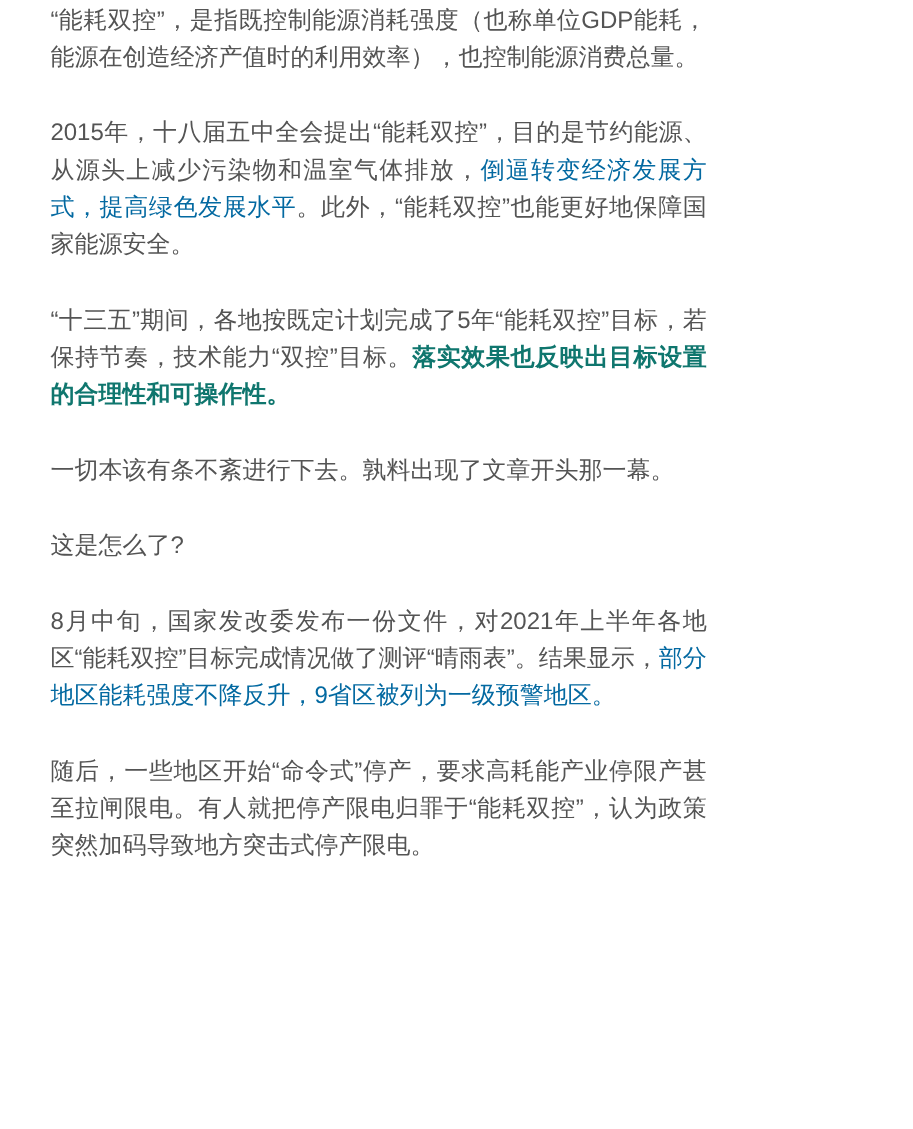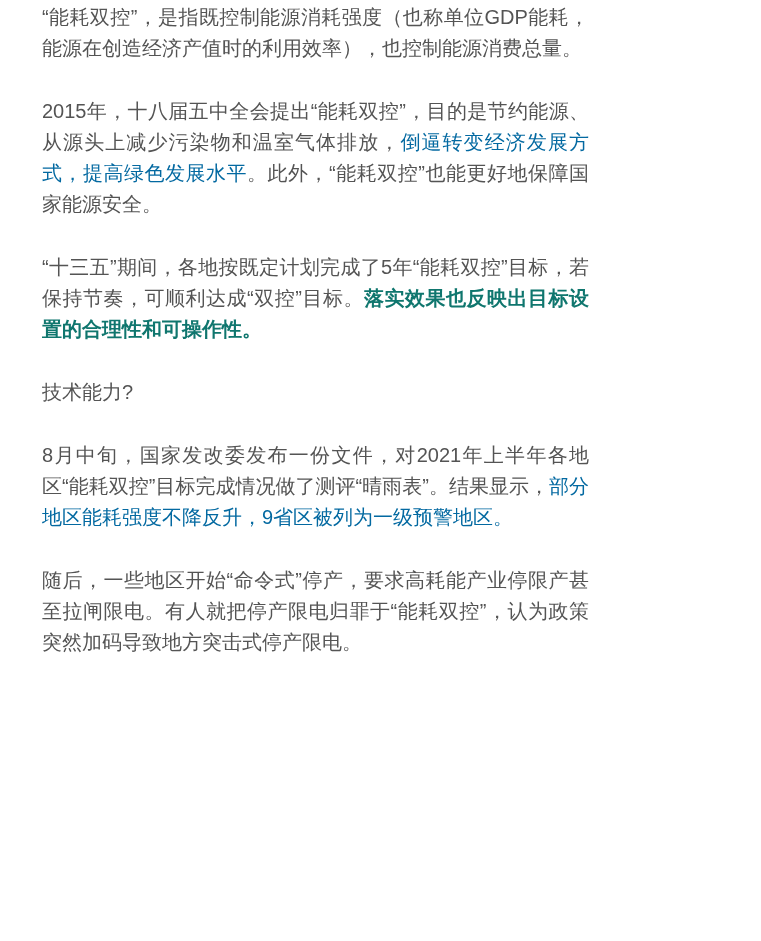--- a/index.html
+++ b/index.html
@@ -33,19 +33,20 @@
   .run-bold   { color: #0f766e; font-weight: 700; }
 </style>
 </head>
 <body>
 
 <div class="page">
   <main class="article">
     <div id="paragraphs">
         <p class="para"><span class="run-normal">“能耗双控”，是指既控制能源消耗强度（也称单位GDP能耗，能源在创造经济产值时的利用效率），也控制能源消费总量。</span></p>
         <p class="para"><span class="run-normal">2015年，十八届五中全会提出“能耗双控”，目的是节约能源、从源头上减少污染物和温室气体排放，</span><span class="run-red">倒逼转变经济发展方式，提高绿色发展水平</span><span class="run-normal">。此外，“能耗双控”也能更好地保障国家能源安全。</span></p>
-        <p class="para"><span class="run-normal">“十三五”期间，各地按既定计划完成了5年“能耗双控”目标，若保持节奏，可顺利达成“双控”目标。</span><span class="run-bold">落实效果也反映出目标设置的合理性和可操作性。</span></p>
-        <p class="para"><span class="run-normal">技术能力?</span></p>
+        <p class="para"><span class="run-normal">“十三五”期间，各地按既定计划完成了5年“能耗双控”目标，若保持节奏，技术能力“双控”目标。</span><span class="run-bold">落实效果也反映出目标设置的合理性和可操作性。</span></p>
+        <p class="para"><span class="run-normal">一切本该有条不紊进行下去。孰料出现了文章开头那一幕。</span></p>
+        <p class="para"><span class="run-normal">这是怎么了?</span></p>
         <p class="para"><span class="run-normal">8月中旬，国家发改委发布一份文件，对2021年上半年各地区“能耗双控”目标完成情况做了测评“晴雨表”。结果显示，</span><span class="run-red">部分地区能耗强度不降反升，9省区被列为一级预警地区。</span></p>
         <p class="para"><span class="run-normal">随后，一些地区开始“命令式”停产，要求高耗能产业停限产甚至拉闸限电。有人就把停产限电归罪于“能耗双控”，认为政策突然加码导致地方突击式停产限电。</span></p>
       </div>
   </main>
 </div>
 
 </body></html>

